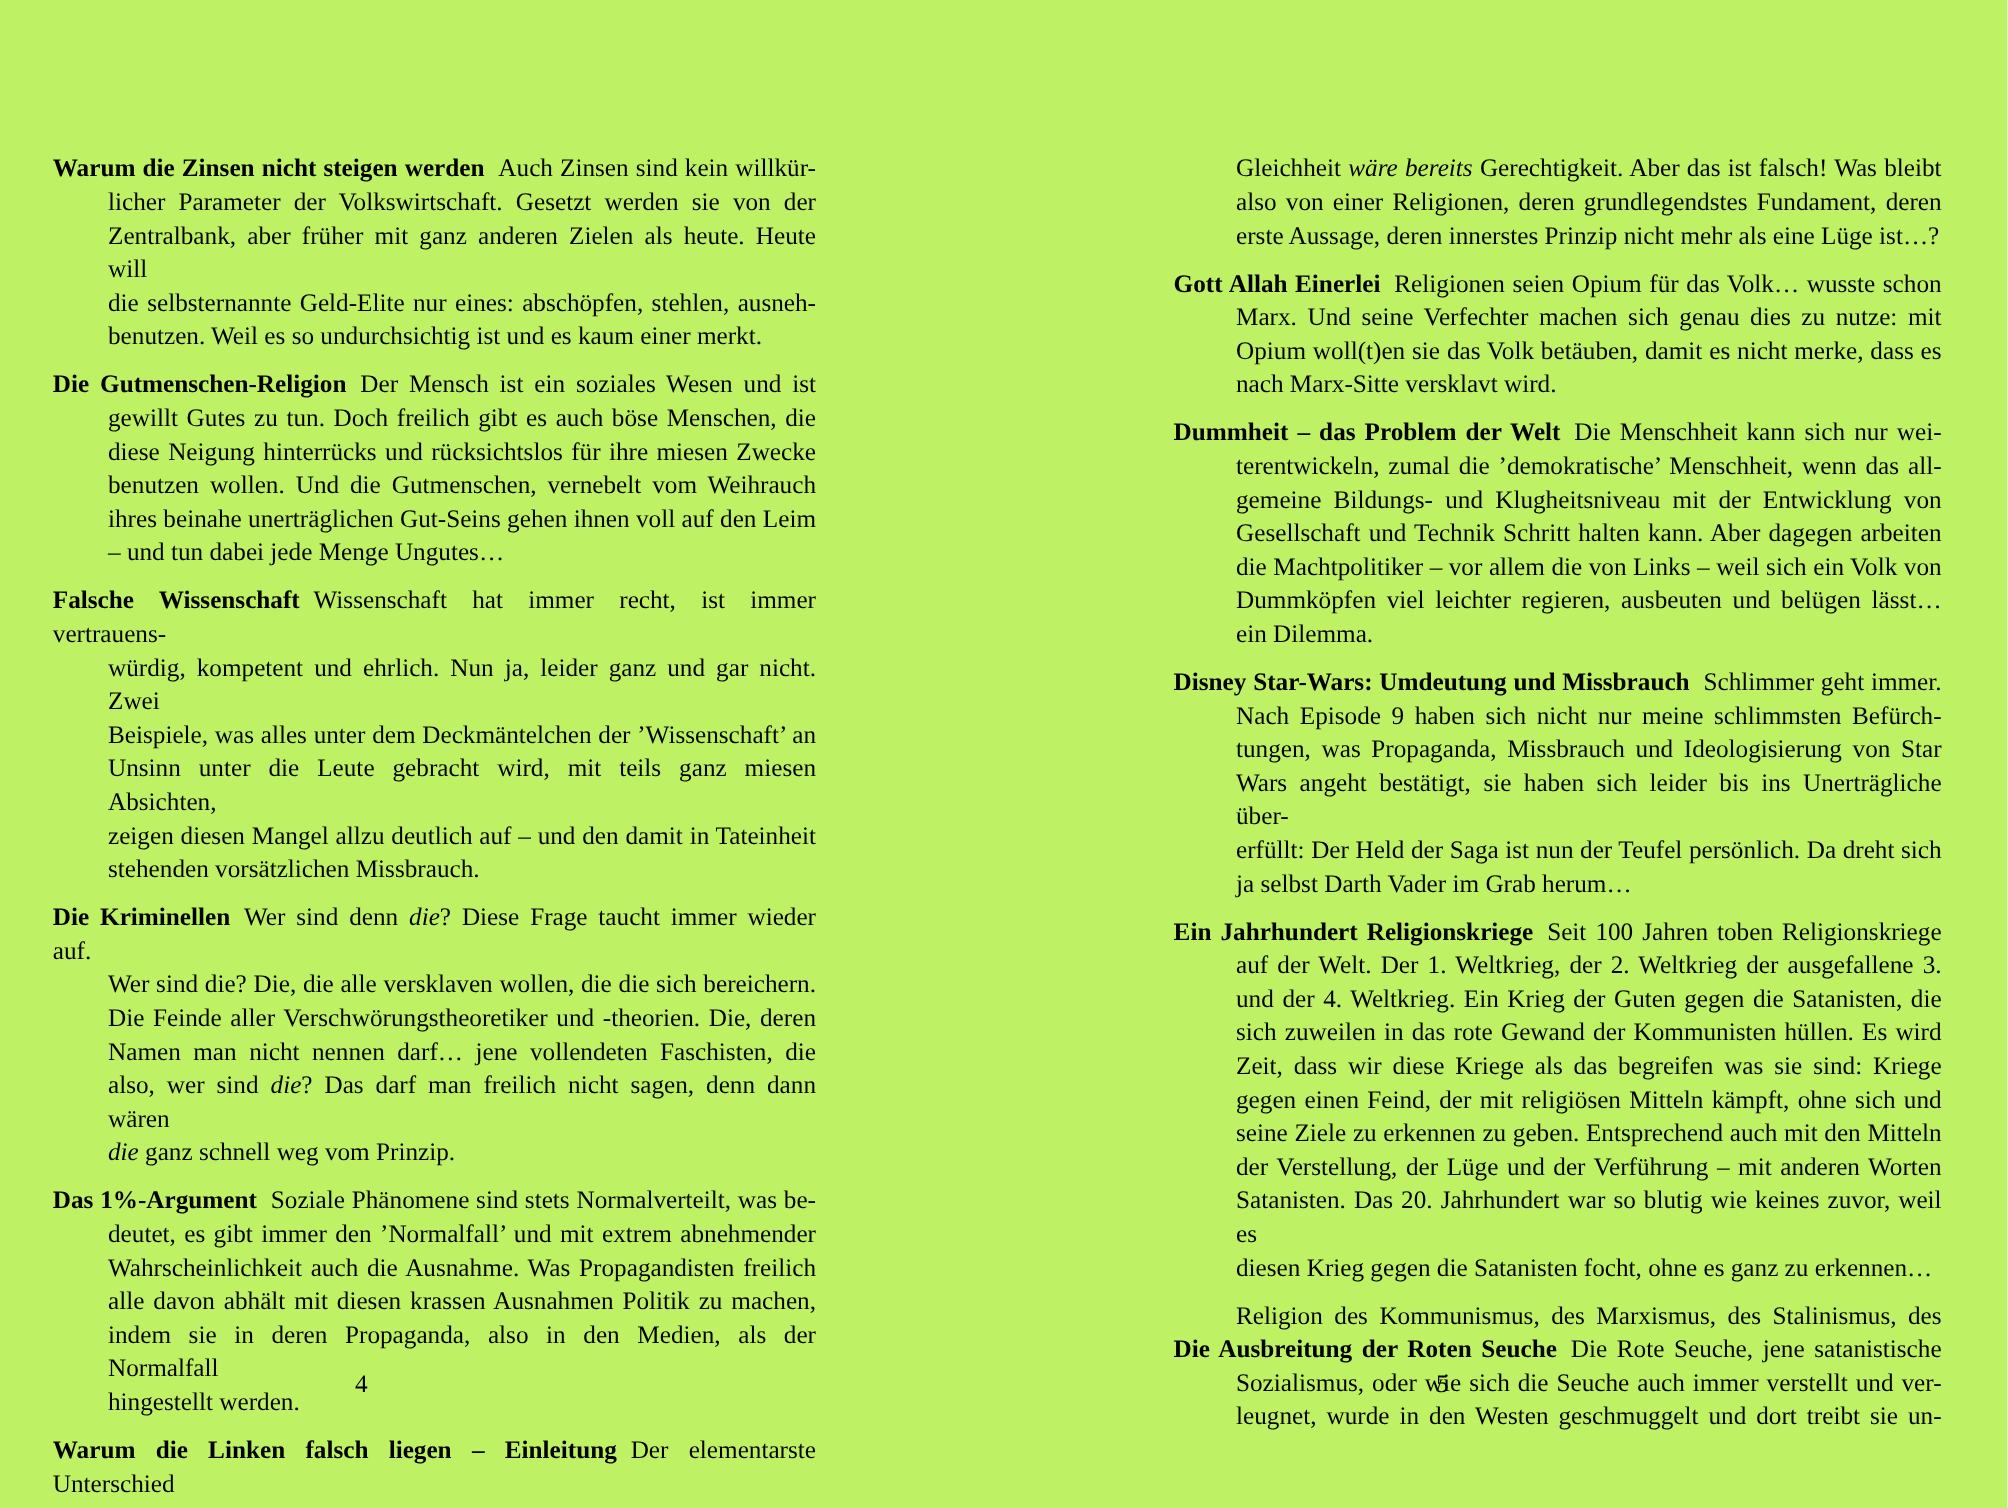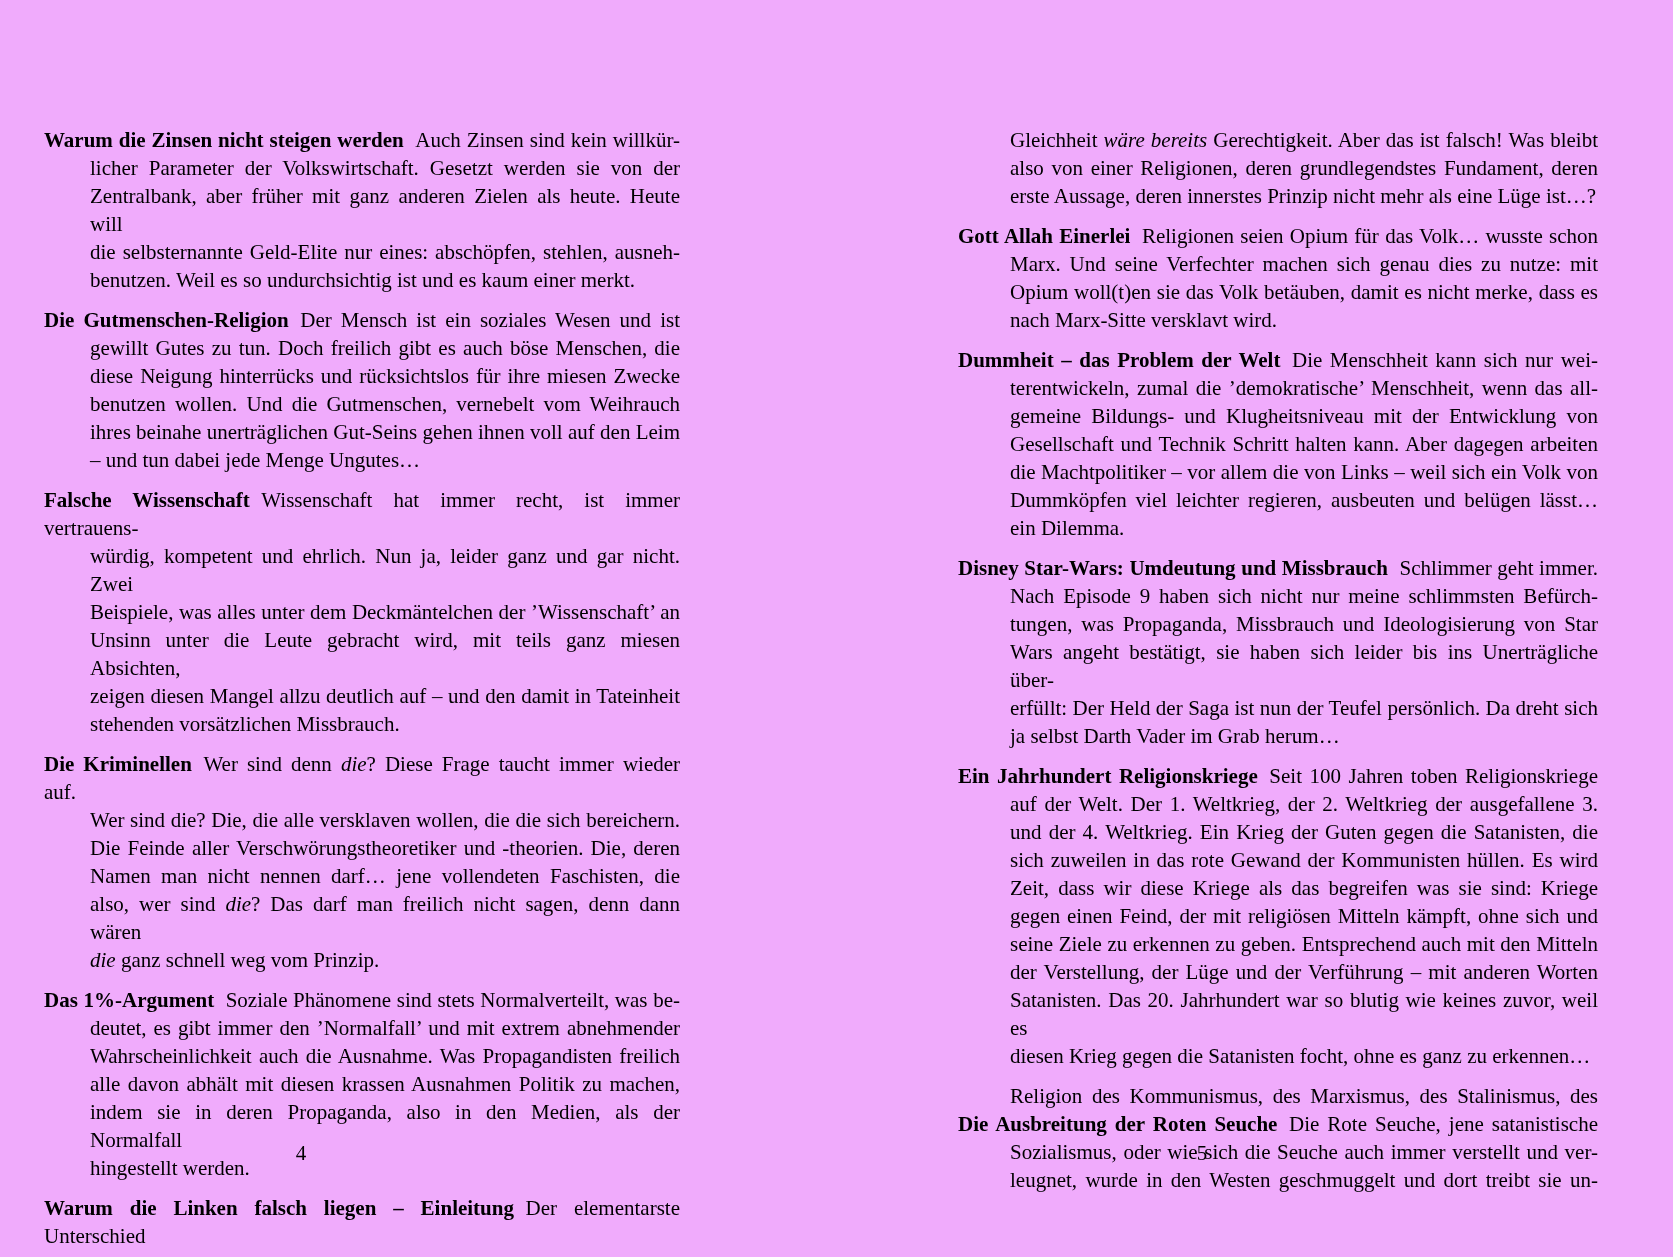--- a/index.html
+++ b/index.html
@@ -1,30 +1,30 @@
 <!DOCTYPE html>
 <html lang="de"><head>
 <meta charset="utf-8">
 <style>
   * { box-sizing: border-box; }
   html, body { margin: 0; padding: 0; background: #ffffff; }
   .spread {
     position: relative;
     width: 1673px;
     height: 1257px;
-    background: #f0abfc;
+    background: #bef264;
     color: #000000;
     font-family: "Liberation Serif", "DejaVu Serif", serif;
     font-size: 21px;
     line-height: 28px;
     overflow: hidden;
   }
   .text-block { position: absolute; top: 126px; }
   .page-left  .text-block { left: 44px;  width: 636px; }
-  .page-right .text-block { left: 958px; width: 640px; }
+  .page-right .text-block { left: 978px; width: 640px; }
   .para { margin: 0 0 12px 0; }
   .line { text-align: justify; text-align-last: justify; }
   .page-left  .line.ind { padding-left: 46px; }
   .page-right .line.ind { padding-left: 52px; }
   .line.nojust { text-align-last: left; }
   b.run-in { font-weight: bold; margin-right: 0.55em; }
   i { font-style: italic; }
   .page-number {
     position: absolute;
     top: 1139px;

